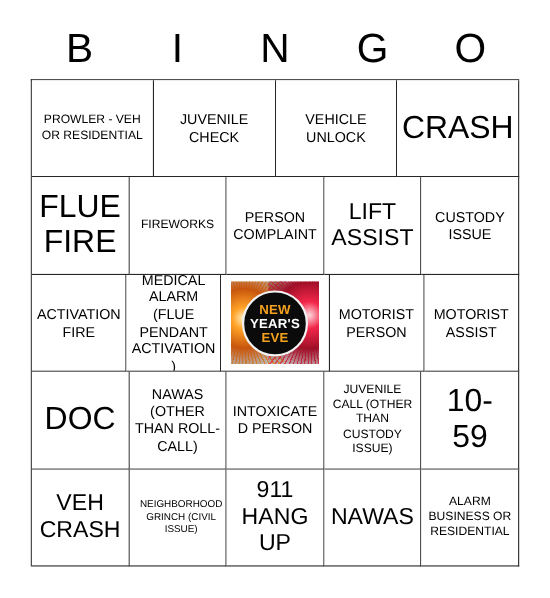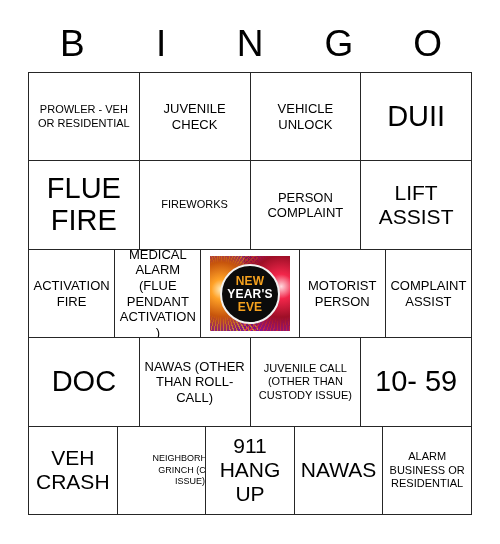--- a/index.html
+++ b/index.html
@@ -51,21 +51,21 @@
     flex: 1 1 0;
     min-height: 0;
   }
   .cell {
     flex: 1 1 0;
     border-right: 1px solid #262626;
     border-bottom: 1px solid #262626;
     box-sizing: border-box;
     display: flex;
     align-items: center;
-    justify-content: flex-start;
+    justify-content: flex-end;
     text-align: center;
     padding: 2px 3px;
     overflow: hidden;
     background: #ffffff;
   }
   .cell-text {
     display: block;
     width: 100%;
     line-height: 1.12;
     word-wrap: break-word;
@@ -79,21 +79,21 @@
   .sz-xs .cell-text { font-size: 9px; line-height: 1.25; margin-left: 32px; }
 
   
   .cell-free {
     padding: 6px 9px;
   }
   .free-image {
     position: relative;
     width: 100%;
     height: 100%;
-    background: #a21caf;
+    background: #e5e5e5;
     overflow: hidden;
     display: flex;
     align-items: center;
     justify-content: center;
   }
   .fw-left {
     position: absolute;
     left: -14%;
     top: 50%;
     width: 74%;
@@ -178,36 +178,39 @@
       <div class="cell sz-sm">
           <span class="cell-text">PROWLER - VEH OR RESIDENTIAL</span>
         </div>
       <div class="cell sz-md">
           <span class="cell-text">JUVENILE CHECK</span>
         </div>
       <div class="cell sz-md">
           <span class="cell-text">VEHICLE UNLOCK</span>
         </div>
       <div class="cell sz-xl">
-          <span class="cell-text">DUII</span>
+          <span class="cell-text">CRASH</span>
         </div>
     </div>
 
     <div class="grid-row">
       <div class="cell sz-xl">
           <span class="cell-text">FLUE FIRE</span>
         </div>
       <div class="cell sz-sm">
           <span class="cell-text">FIREWORKS</span>
         </div>
       <div class="cell sz-md">
           <span class="cell-text">PERSON COMPLAINT</span>
         </div>
       <div class="cell sz-lg">
           <span class="cell-text">LIFT ASSIST</span>
+        </div>
+      <div class="cell sz-md">
+          <span class="cell-text">CUSTODY ISSUE</span>
         </div>
     </div>
 
     <div class="grid-row">
       <div class="cell sz-md">
           <span class="cell-text">ACTIVATION FIRE</span>
         </div>
       <div class="cell sz-md">
           <span class="cell-text">MEDICAL ALARM (FLUE PENDANT ACTIVATION)</span>
         </div>
@@ -221,30 +224,33 @@
             <span class="free-line free-new">NEW</span>
             <span class="free-line free-years">YEAR'S</span>
             <span class="free-line free-eve">EVE</span>
           </div>
         </div>
       </div>
       <div class="cell sz-md">
           <span class="cell-text">MOTORIST PERSON</span>
         </div>
       <div class="cell sz-md">
-          <span class="cell-text">COMPLAINT ASSIST</span>
+          <span class="cell-text">MOTORIST ASSIST</span>
         </div>
     </div>
 
     <div class="grid-row">
       <div class="cell sz-xl">
           <span class="cell-text">DOC</span>
         </div>
       <div class="cell sz-md">
           <span class="cell-text">NAWAS (OTHER THAN ROLL-CALL)</span>
+        </div>
+      <div class="cell sz-md">
+          <span class="cell-text">INTOXICATED PERSON</span>
         </div>
       <div class="cell sz-sm">
           <span class="cell-text">JUVENILE CALL (OTHER THAN CUSTODY ISSUE)</span>
         </div>
       <div class="cell sz-xl">
           <span class="cell-text">10- 59</span>
         </div>
     </div>
 
     <div class="grid-row">

